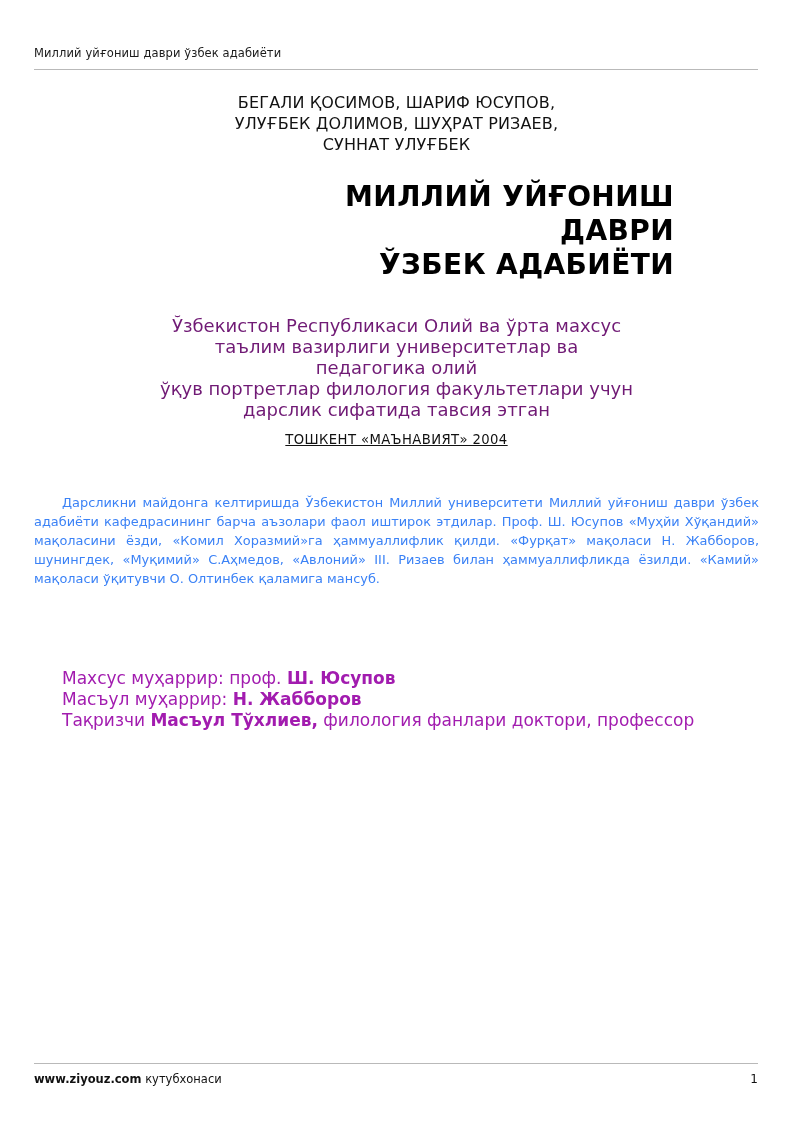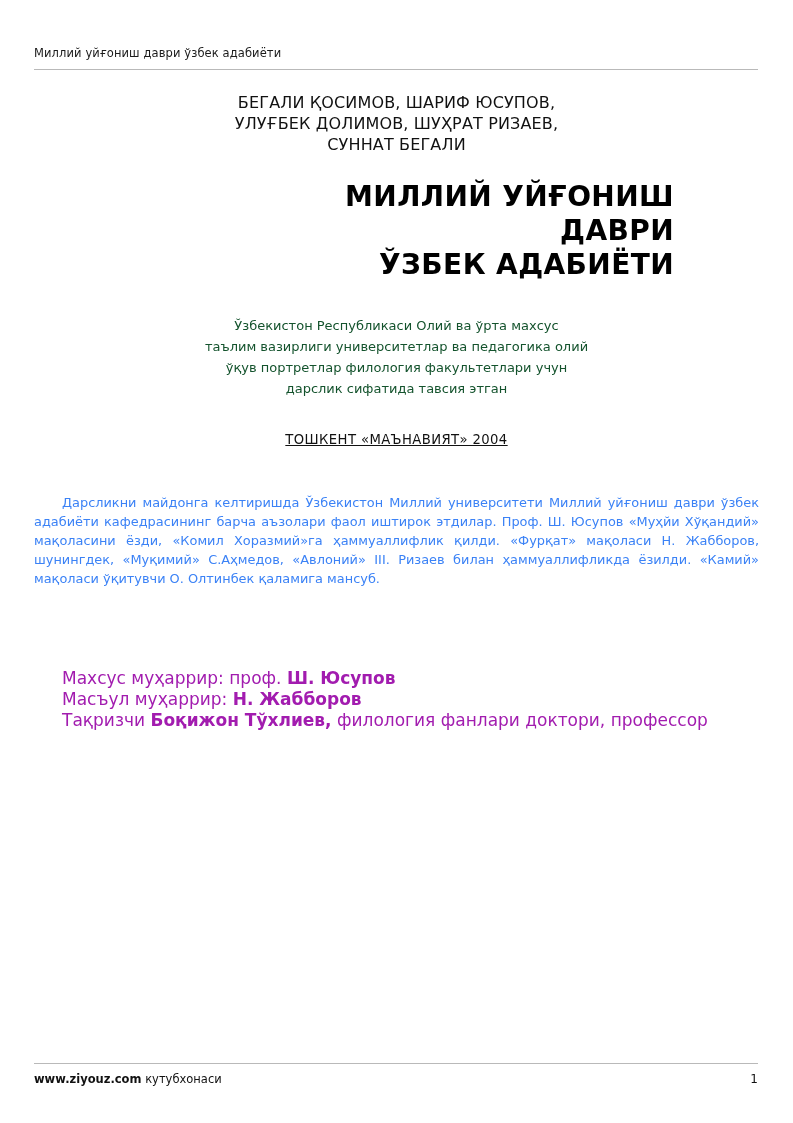--- a/index.html
+++ b/index.html
@@ -75,23 +75,23 @@
 
   
   .approval {
     position: absolute;
     left: 160px;
     top: 307px;
     width: 473px;
     text-align: center;
   }
   .approval .line {
-    font-size: 13px;
+    font-size: 18px;
     line-height: 21px;
-    color: #14532d;
+    color: #701a75;
   }
 
   
   .imprint {
     position: absolute;
     left: 160px;
     top: 424px;
     width: 473px;
     text-align: center;
     font-size: 13.2px;
@@ -170,21 +170,21 @@
 <div class="page">
 
   <div class="running-header">
     <div class="rh-text">Миллий уйғониш даври ўзбек адабиёти</div>
     <div class="rule"></div>
   </div>
 
   <div class="authors">
     <div class="line">БЕГАЛИ ҚОСИМОВ, ШАРИФ ЮСУПОВ,</div>
     <div class="line">УЛУҒБЕК ДОЛИМОВ, ШУҲРАТ РИЗАЕВ,</div>
-    <div class="line">СУННАТ БЕГАЛИ</div>
+    <div class="line">СУННАТ УЛУҒБЕК</div>
   </div>
 
   <div class="book-title">
     <div class="tline">МИЛЛИЙ УЙҒОНИШ</div>
     <div class="tline">ДАВРИ</div>
     <div class="tline">ЎЗБЕК АДАБИЁТИ</div>
   </div>
 
   <div class="approval">
     <div class="line">Ўзбекистон Республикаси Олий ва ўрта махсус</div>
@@ -200,21 +200,21 @@
   </div>
 
   <div class="credits">
     <div class="cline">
       <span>Махсус муҳаррир: проф. </span><b>Ш. Юсупов</b><span></span>
     </div>
     <div class="cline">
       <span>Масъул муҳаррир: </span><b>Н. Жабборов</b><span></span>
     </div>
     <div class="cline">
-      <span>Тақризчи </span><b>Боқижон Тўхлиев,</b><span> филология фанлари доктори, профессор</span>
+      <span>Тақризчи </span><b>Масъул Тўхлиев,</b><span> филология фанлари доктори, профессор</span>
     </div>
   </div>
 
   <div class="footer">
     <div class="frule"></div>
     <div class="frow">
       <div class="fleft"><span class="site">www.ziyouz.com</span><span> кутубхонаси</span></div>
       <div class="fpage">1</div>
     </div>
   </div>

